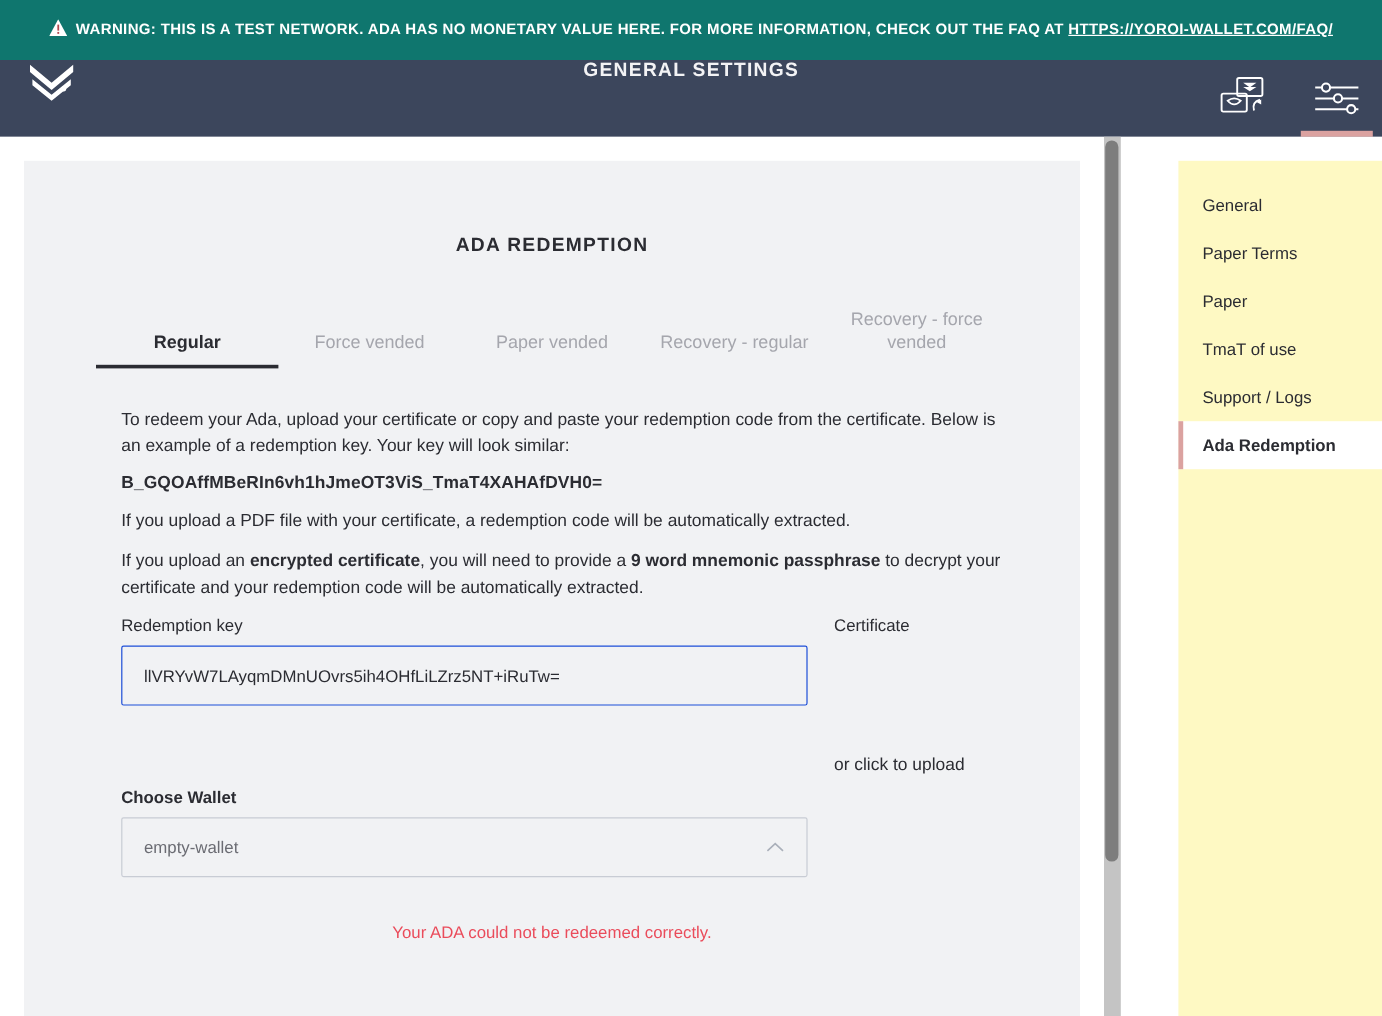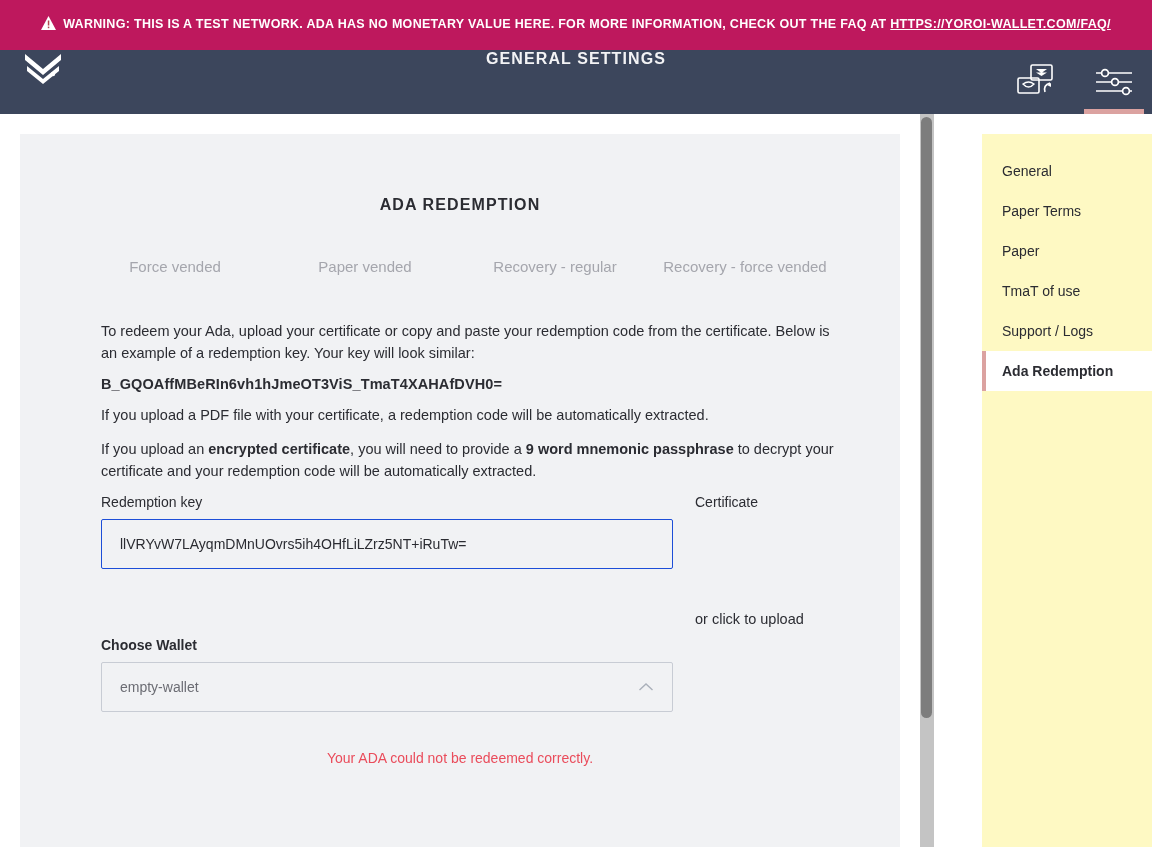--- a/index.html
+++ b/index.html
@@ -7,21 +7,21 @@
     width: 1152px; height: 847px;
     background: #ffffff;
     font-family: "Liberation Sans", sans-serif;
     overflow: hidden;
   }
 
   
   .warning-banner {
     position: absolute; top: 0; left: 0;
     width: 1152px; height: 50px;
-    background: #be185d;
+    background: #0f766e;
     color: #ffffff;
     display: flex; align-items: center; justify-content: center;
     text-align: center;
     padding: 0 18px;
   }
   .warning-inner {
     font-size: 12.5px; font-weight: bold; letter-spacing: .3px;
     line-height: 21px; text-transform: uppercase;
   }
   .warn-icon {
@@ -253,20 +253,21 @@
 </div>
 
 <div class="page">
 
   <div class="content-card">
     <div class="card-inner">
 
       <div class="page-title">ADA REDEMPTION</div>
 
       <div class="tabs">
+        <div class="tab active">Regular</div>
         <div class="tab">Force vended</div>
         <div class="tab">Paper vended</div>
         <div class="tab">Recovery - regular</div>
         <div class="tab">Recovery - force vended</div>
       </div>
 
       <div class="body-area">
         <p class="para">To redeem your Ada, upload your certificate or copy and paste your redemption code from the certificate. Below is an example of a redemption key. Your key will look similar:</p>
         <p class="keysample">B_GQOAffMBeRIn6vh1hJmeOT3ViS_TmaT4XAHAfDVH0=</p>
         <p class="para">If you upload a PDF file with your certificate, a redemption code will be automatically extracted.</p>

